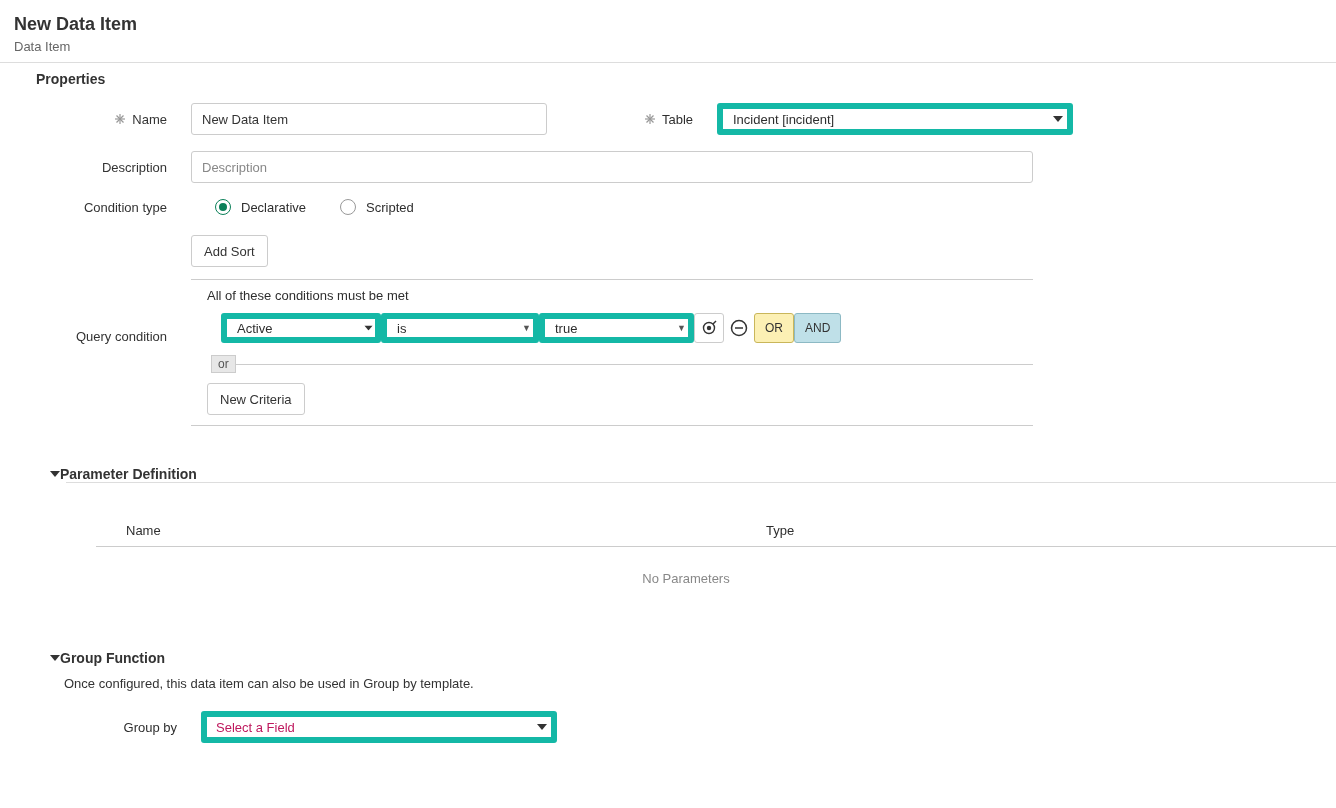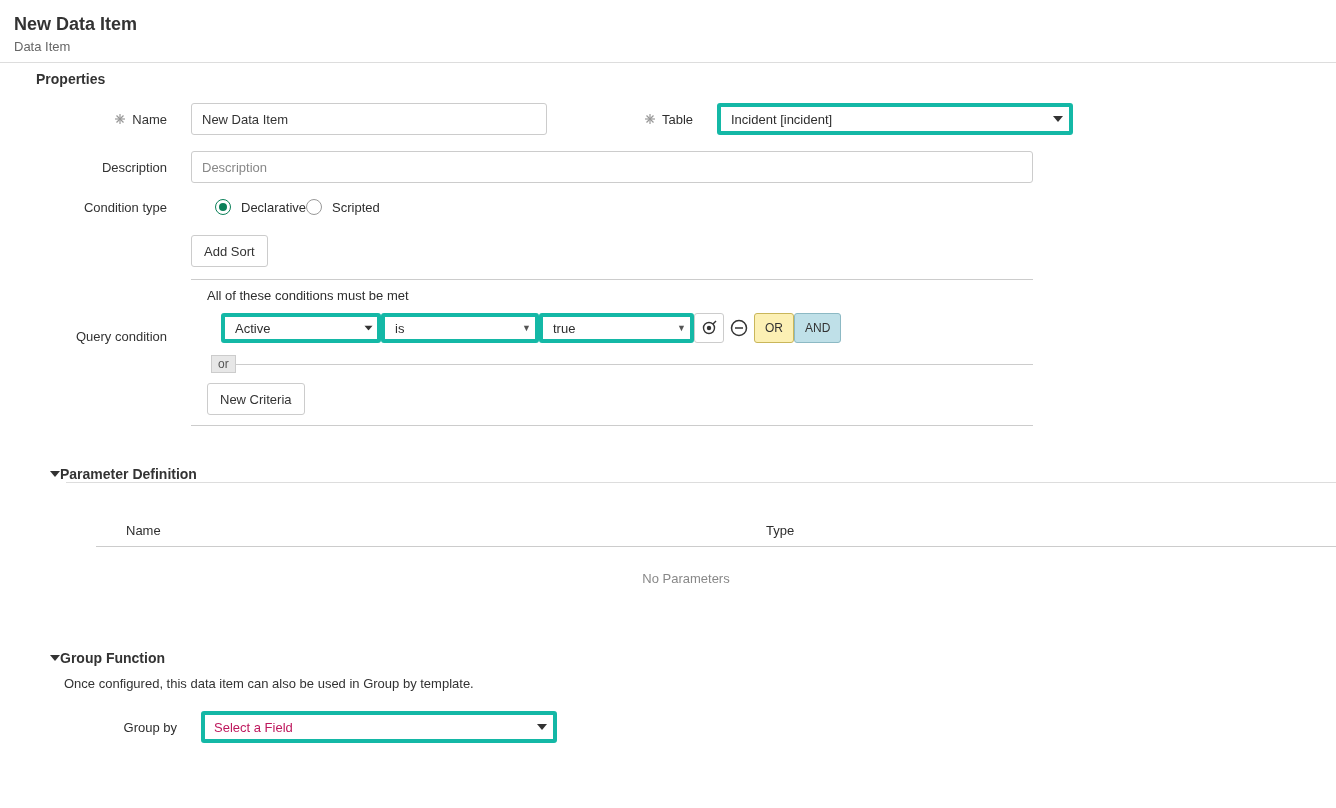--- a/index.html
+++ b/index.html
@@ -11,25 +11,25 @@
 .content { padding: 8px 0 0 36px; }
 .section-title { font-size: 14px; font-weight: 700; color: #333; margin-bottom: 16px; }
 .form-row { display: flex; align-items: center; margin-bottom: 16px; }
 .label-cell { width: 155px; display: flex; align-items: center; justify-content: flex-end; padding-right: 24px; color: #333; }
 .required-icon { color: #aaa; margin-right: 6px; display: inline-flex; }
 .input-text { height: 32px; border: 1px solid #ccc; border-radius: 3px; padding: 0 10px; font-size: 13px; color: #333; background: #fff; }
 .input-text::placeholder { color: #888; }
 .name-input { width: 356px; }
 .table-label-cell { width: 130px; display: flex; align-items: center; justify-content: flex-end; padding-right: 24px; margin-left: 40px; }
 .select-wrap { position: relative; display: inline-block; }
-.select-display { height: 32px; border: 4px solid #14b8a6; border-radius: 3px; padding: 0 30px 0 10px; display: flex; align-items: center; font-size: 13px; background: #fff; cursor: pointer; }
+.select-display { height: 32px; border: 6px solid #14b8a6; border-radius: 3px; padding: 0 30px 0 10px; display: flex; align-items: center; font-size: 13px; background: #fff; cursor: pointer; }
 .select-caret { position: absolute; right: 10px; top: 50%; transform: translateY(-50%); pointer-events: none; }
 .table-select { width: 356px; }
 .desc-input { width: 842px; }
-.radio-group { display: flex; align-items: center; margin-left: 24px; }
+.radio-group { display: flex; align-items: center; gap: 34px; margin-left: 24px; }
 .radio-opt { display: flex; align-items: center; gap: 10px; cursor: pointer; }
 .radio-circle { width: 16px; height: 16px; border: 1px solid #999; border-radius: 50%; display: flex; align-items: center; justify-content: center; }
 .radio-circle.checked { border-color: #0b8059; }
 .radio-dot { width: 8px; height: 8px; border-radius: 50%; background: #0b8059; }
 .query-section { margin-top: 20px; }
 .btn { height: 32px; border: 1px solid #ccc; border-radius: 3px; background: #fff; padding: 0 12px; font-size: 13px; cursor: pointer; color: #333; display: inline-flex; align-items: center; }
 .add-sort { margin-left: 155px; margin-bottom: 12px; }
 .cond-header { font-size: 13px; padding: 8px 16px 10px; }
 .cond-row { display: flex; align-items: center; padding: 0 0 12px 30px; }
 .cond-select { width: 160px; position: relative; }

